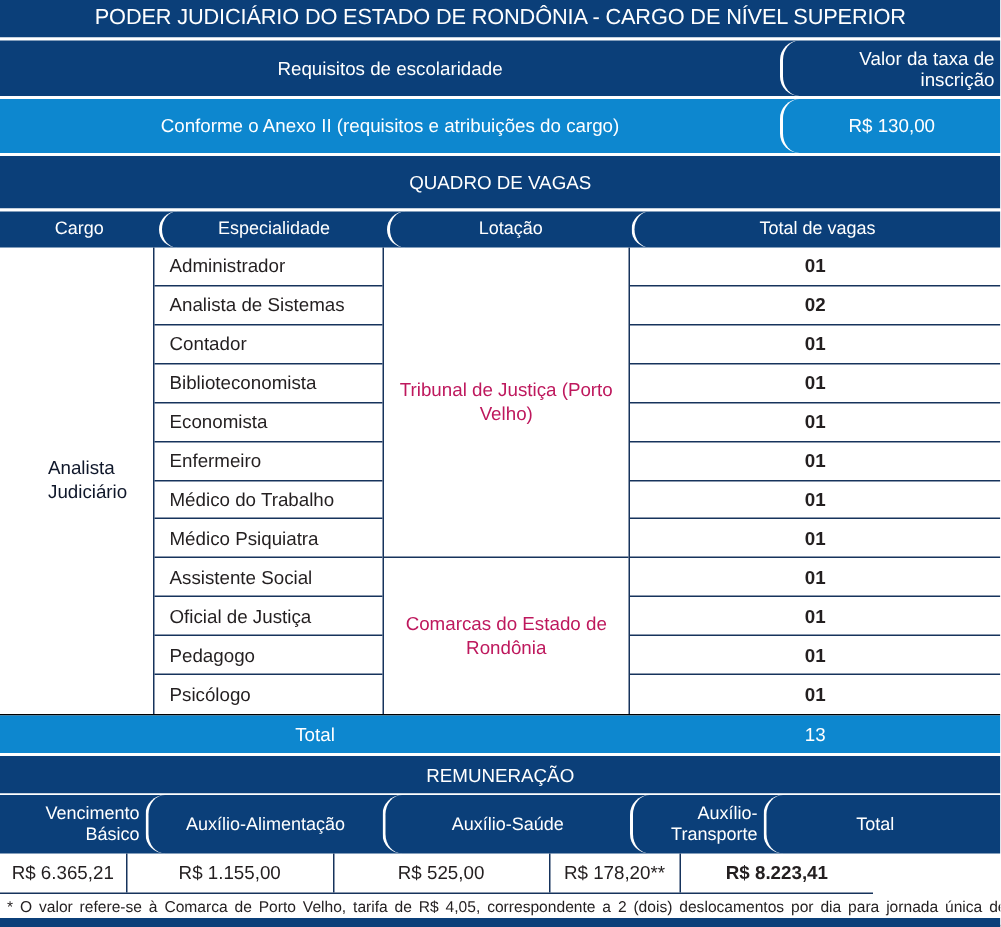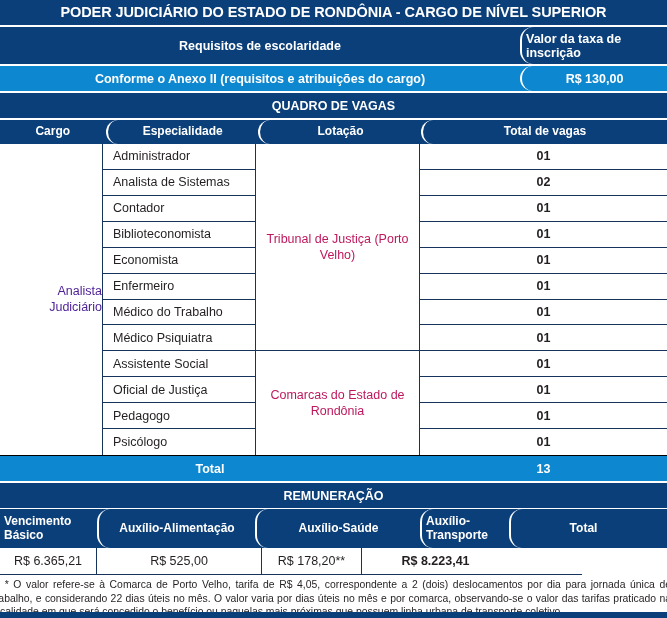--- a/index.html
+++ b/index.html
@@ -28,22 +28,22 @@
     align-items: stretch;
   }
   .dark   { background: #0b3f79; color: #ffffff; }
   .light  { background: #0d87cf; color: #ffffff; }
 
   .cellhead {
     box-sizing: border-box;
     display: flex;
     align-items: center;
     justify-content: center;
-    text-align: left;
-    font-weight: bold;
+    text-align: right;
+    font-weight: normal;
     font-size: 12px;
     line-height: 1.12;
     padding: 2px 4px;
   }
 
   
   .vsep { border-left: 2px solid #ffffff; border-radius: 13px; }
 
   
   .gap2 { height: 2px; background: #ffffff; width: 100%; }
@@ -58,26 +58,26 @@
     font-size: 14.5px;
     letter-spacing: -0.1px;
   }
 
   
   #req-band { height: 37px; }
   #req-left  { width: 520px; font-size: 12.5px; }
   #req-right { width: 147px; font-size: 12.5px; }
 
   
-  #conf-band { height: 25px; }
+  #conf-band { height: 36px; }
   #conf-left  { width: 520px; font-size: 12.5px; }
   #conf-right { width: 147px; font-size: 12.5px; }
 
   
-  #quadro-band { height: 25px; }
+  #quadro-band { height: 35px; }
   #quadro-band .cellhead { width: 100%; font-size: 12.5px; }
 
   
   #colhead-band { height: 24px; }
   #ch-cargo  { width: 106px; }
   #ch-espec  { width: 153px; }
   #ch-lot    { width: 164px; }
   #ch-total  { width: 247px; }
 
   
@@ -96,23 +96,23 @@
   #col-cargo  { width: 103px; border-right: 1px solid #16335c; }
   #col-espec  { width: 153px; border-right: 1px solid #16335c; }
   #col-lot    { width: 164px; border-right: 1px solid #16335c; }
   #col-total  { width: 247px; }
 
   .cargo-cell {
     flex: 1 1 auto;
     display: flex;
     align-items: center;
     justify-content: center;
-    text-align: right;
-    font-size: 12.5px;
-    color: #4c1d95;
+    text-align: left;
+    font-size: 12.5px;
+    color: #0f172a;
     line-height: 1.25;
     margin-left: 32px;
   }
   .espec-cell {
     box-sizing: border-box;
     height: 26px;
     display: flex;
     align-items: center;
     padding-left: 10px;
     font-size: 12.5px;
@@ -299,20 +299,21 @@
   <div id="remhead-band" class="band dark">
     <div id="rh-venc" class="cellhead">Vencimento Básico</div>
     <div id="rh-alim" class="cellhead vsep">Auxílio-Alimentação</div>
     <div id="rh-saude" class="cellhead vsep">Auxílio-Saúde</div>
     <div id="rh-transp" class="cellhead vsep">Auxílio-Transporte</div>
     <div id="rh-total" class="cellhead vsep">Total</div>
   </div>
 
   <div id="remval-row">
     <div id="rv-venc" class="remval">R$ 6.365,21</div>
+    <div id="rv-alim" class="remval">R$ 1.155,00</div>
     <div id="rv-saude" class="remval">R$ 525,00</div>
     <div id="rv-transp" class="remval">R$ 178,20**</div>
     <div id="rv-total" class="remval bold">R$ 8.223,41</div>
   </div>
 
   <div id="footnote">** * O valor refere-se à Comarca de Porto Velho, tarifa de R$ 4,05, correspondente a 2 (dois) deslocamentos por dia para jornada única de trabalho, e considerando 22 dias úteis no mês. O valor varia por dias úteis no mês e por comarca, observando-se o valor das tarifas praticado na localidade em que será concedido o benefício ou naquelas mais próximas que possuem linha urbana de transporte coletivo.</div>
 
   <div id="bottom-strip"></div>
 </div>
 

